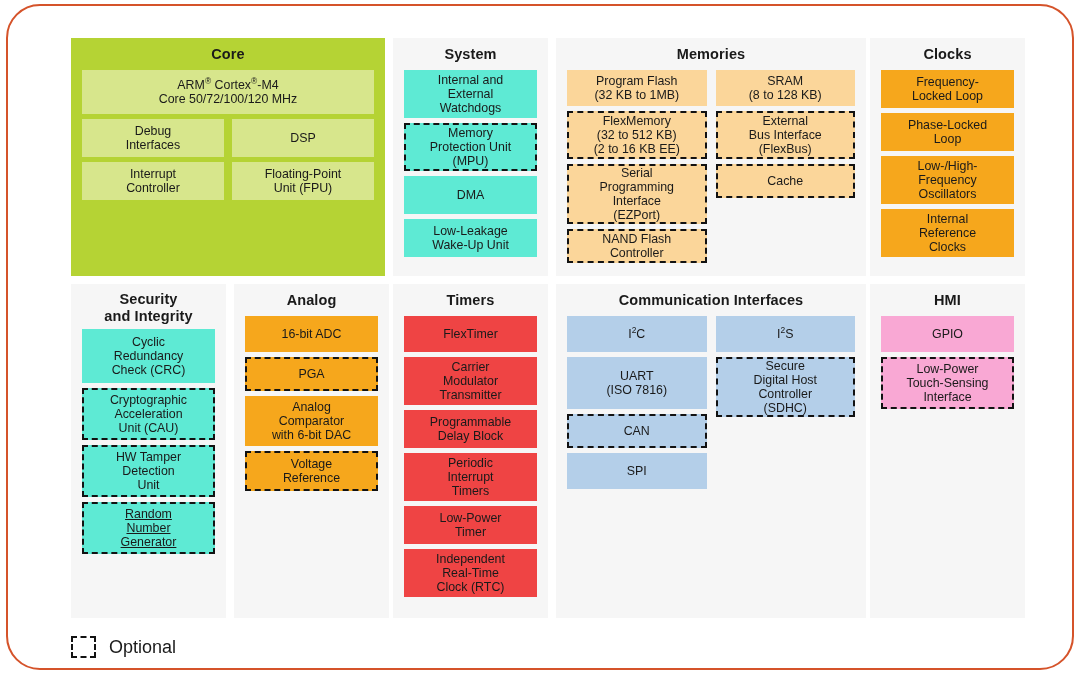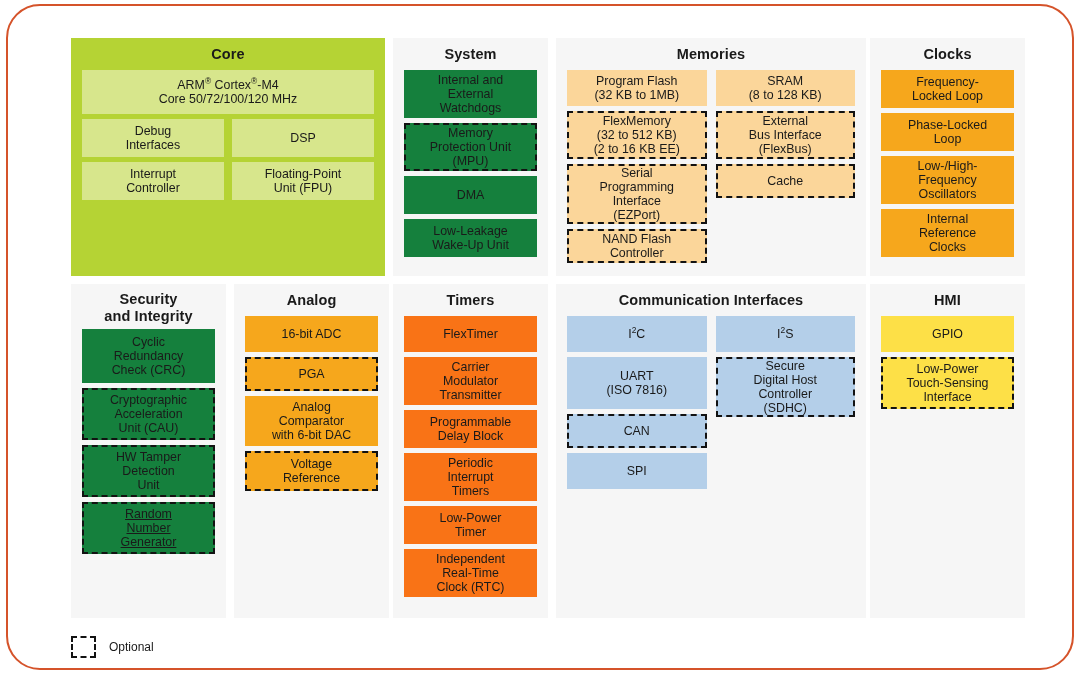--- a/index.html
+++ b/index.html
@@ -72,41 +72,41 @@
     text-align: center;
     font-size: 12.4px;
     line-height: 14.2px;
     color: #1a1a1a;
     border: 2px solid transparent;
     padding: 3px 4px;
   }
   .blk.optional { border: 2px dashed #121212; }
 
   .c-corelite { background: #d7e68c; }
-  .c-gray     { background: #15803d; }
+  .c-gray     { background: #5eead4; }
   .c-orangel  { background: #fbd69a; }
   .c-orange   { background: #f6a71c; }
-  .c-grayl    { background: #f97316; }
+  .c-grayl    { background: #ef4444; }
   .c-blue     { background: #b4cfe9; }
-  .c-yellowl  { background: #fde047; }
+  .c-yellowl  { background: #f9a8d4; }
 
   
   #legend {
     position: absolute;
     left: 63px; top: 630px;
     display: flex;
     align-items: center;
     gap: 13px;
   }
   #legend-swatch {
     width: 25px; height: 22px;
     border: 2px dashed #121212;
   }
   #legend-label {
-    font-size: 12px;
+    font-size: 18px;
     color: #1a1a1a;
   }
 
   sup { font-size: 0.68em; vertical-align: super; line-height: 0; }
 </style>
 </head>
 <body>
 
 <div id="frame">
 

